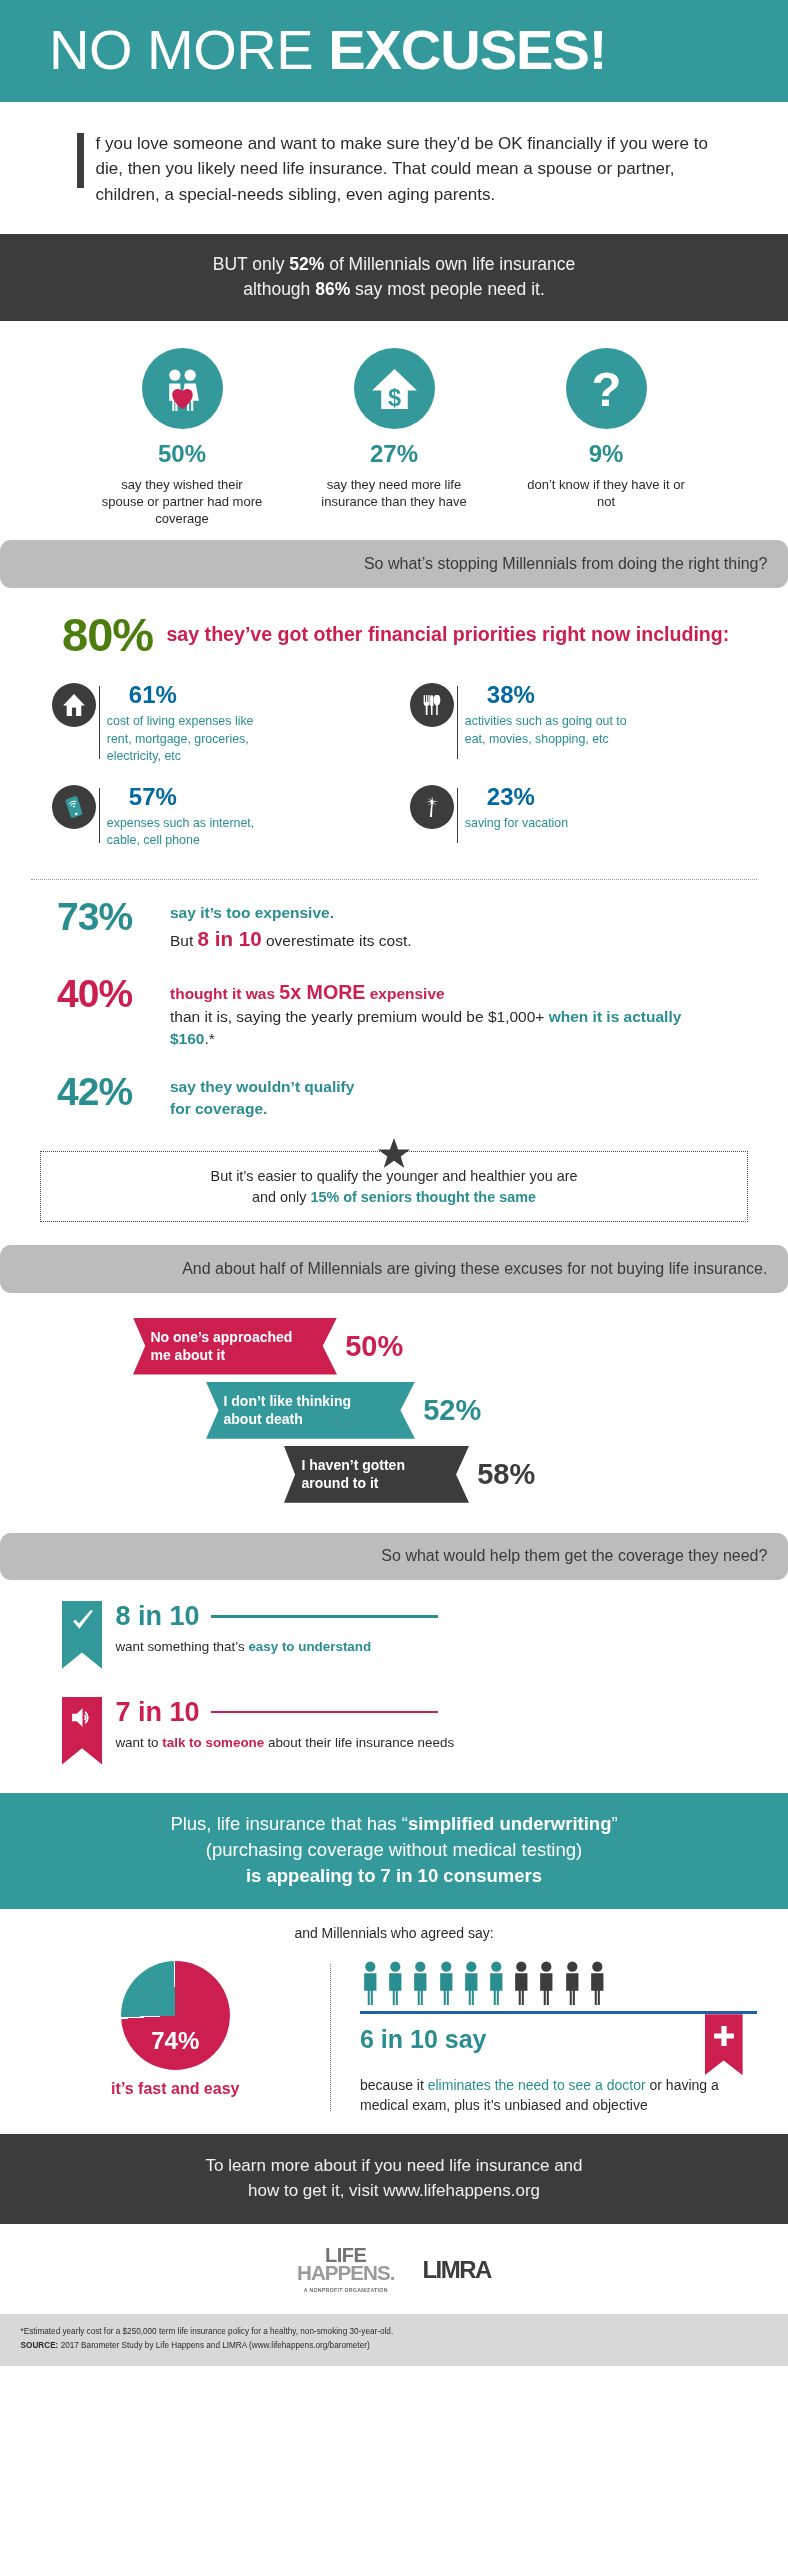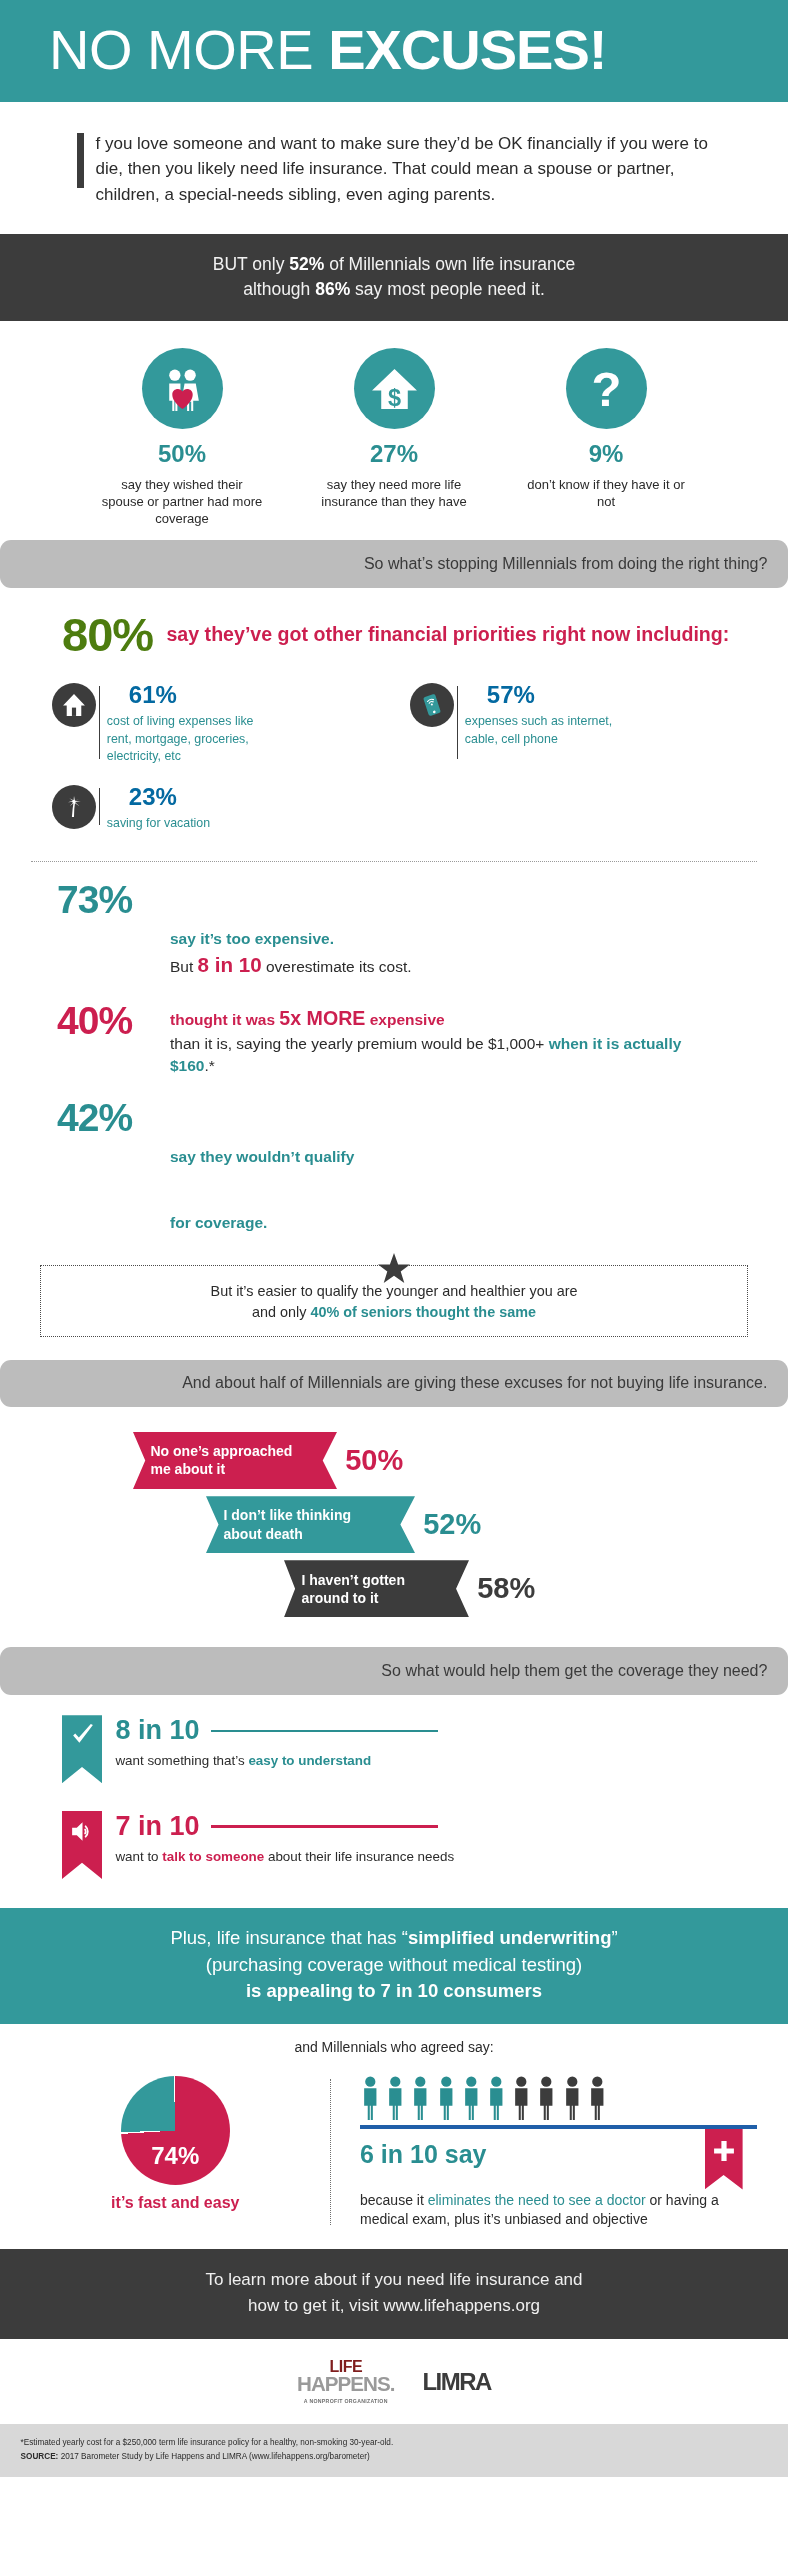--- a/index.html
+++ b/index.html
@@ -80,21 +80,21 @@
 
   .dotline { border-top: 1.5px dotted #9a9a9a; margin: 3.1px 31px 0 31px; height:0; }
 
   
   .pctrow { display:flex; align-items: flex-start; padding: 18.5px 0 4.1px 57px; }
   .pctrow .num { width: 113px; font-size: 39px; font-weight: 800; line-height:.95; letter-spacing:-1px;}
   .pctrow .body { font-size: 15.5px; line-height: 1.42; padding-top: 3.1px; max-width: 515px;}
   .teal { color: #2a8e91; }
   .crim { color: #cc1f4f; }
   .ink  { color: #2b2b2b; }
-  .b { font-weight: 700; margin-top: 44px; }
+  .b { font-weight: 700; }
   .xb { font-weight: 800; }
 
   
   .callout-wrap { position: relative; margin: 13.4px 40px 23px 40px; padding-top: 13.4px; }
   .star { position:absolute; left:50%; top:0; transform: translateX(-50%); z-index: 2; }
   .callout {
     border: 1px dotted #4a4a4a; background:#fff; text-align:center;
     padding: 14.4px 15.5px 13.4px 15.5px; font-size: 14.4px; line-height:1.45; color:#2b2b2b;
   }
 
@@ -164,21 +164,21 @@
 
   
   .band-cta {
     background:#3c3c3c; color:#f0f0f0; text-align:center;
     padding: 18.5px 41px 20.6px 41px; font-size: 17px; line-height:1.5; font-weight:300;
   }
 
   
   .logos { display:flex; align-items:center; justify-content:center; gap:28px; padding: 21.6px 0 20.6px 0;}
   .logo-life { text-align:center; }
-  .logo-life .l1 { font-size: 16px; font-weight:800; letter-spacing:-0.5px; color:#7f1d1d; line-height:.92;}
+  .logo-life .l1 { font-size: 20px; font-weight:800; letter-spacing:-0.5px; color:#737373; line-height:.92;}
   .logo-life .l2 { font-size: 20.6px; font-weight:800; letter-spacing:-1px; color:#9a9a9a; line-height:.92;}
   .logo-life .l3 { font-size: 5.2px; font-weight:700; letter-spacing:0.3px; color:#6f6f6f; margin-top:3.6px;}
   .logo-limra { font-size: 24px; font-weight:800; letter-spacing:-1.5px; color:#3c3c3c; }
 
   
   .foot { background:#d8d8d8; padding: 11.3px 20.6px 13.4px 20.6px; }
   .foot div { font-size: 8.2px; color:#2b2b2b; line-height:1.7; }
   .foot .src b { font-weight:800; }
 </style>
 </head>
@@ -262,20 +262,38 @@
           <rect x="21" y="30" width="8" height="16" fill="#3c3c3c"></rect>
         </svg>
       </div>
       <div class="g4body">
         <div class="g4rule"></div>
         <div class="g4pct">61%</div>
         <div class="g4cap">cost of living expenses like rent, mortgage, groceries, electricity, etc</div>
       </div>
     </div>
 
+    <div class="g4cell">
+      <div class="dark-circle">
+        <svg width="26" height="26" viewBox="0 0 50 50">
+          <rect x="9" y="6" width="2.6" height="14" fill="#fff"></rect>
+          <rect x="13.4" y="6" width="2.6" height="14" fill="#fff"></rect>
+          <rect x="17.8" y="6" width="2.6" height="14" fill="#fff"></rect>
+          <path d="M9 19 h11.4 v4 q0 3 -4 4 v17 h-3.4 v-17 q-4 -1 -4 -4z" fill="#fff"></path>
+          <path d="M24.5 6 q3.2 0 3.2 5 v16 h-6.4 v-16 q0 -5 3.2 -5z" fill="#fff"></path>
+          <rect x="23" y="26" width="3" height="18" fill="#fff"></rect>
+          <path d="M36 6 q5 0 5 9 t-5 11 v18 h-3 v-18 q-5 -2 -5 -11 t5 -9z" fill="#fff"></path>
+        </svg>
+      </div>
+      <div class="g4body">
+        <div class="g4rule"></div>
+        <div class="g4pct">38%</div>
+        <div class="g4cap">activities such as going out to eat, movies, shopping, etc</div>
+      </div>
+    </div>
 
     <div class="g4cell">
       <div class="dark-circle">
         <svg width="26" height="26" viewBox="0 0 50 50">
           <g transform="rotate(-18 25 25)">
             <rect x="13" y="6" width="24" height="38" rx="4" fill="#33999b"></rect>
             <circle cx="25" cy="39" r="2.6" fill="#fff"></circle>
             <path d="M21 20 a6 6 0 0 1 8 0" stroke="#fff" stroke-width="2.2" fill="none" stroke-linecap="round"></path>
             <path d="M19 16 a10 10 0 0 1 12 0" stroke="#fff" stroke-width="2.2" fill="none" stroke-linecap="round"></path>
             <circle cx="25" cy="24" r="2" fill="#fff"></circle>
@@ -339,21 +357,21 @@
 
   <div class="callout-wrap">
     <div class="star">
       <svg width="33" height="33" viewBox="0 0 64 64">
         <path d="M32 2 L40 24 L63 24 L45 38 L52 60 L32 46 L12 60 L19 38 L1 24 L24 24 Z" fill="#3c3c3c"></path>
       </svg>
     </div>
     <div class="callout">
       <div>But it’s easier to qualify the younger and healthier you are</div>
       <div>
-        <span>and only </span><span class="teal b">40% of seniors thought the same</span>
+        <span>and only </span><span class="teal b">15% of seniors thought the same</span>
       </div>
     </div>
   </div>
 
   <div class="band-gray">And about half of Millennials are giving these excuses for not buying life insurance.</div>
 
   <div class="banners">
     <div class="bn-row" style="padding-left:133px">
       <div class="bn-shape sh-pink" style="width:204px">
         <span>No one’s approached me about it</span>

